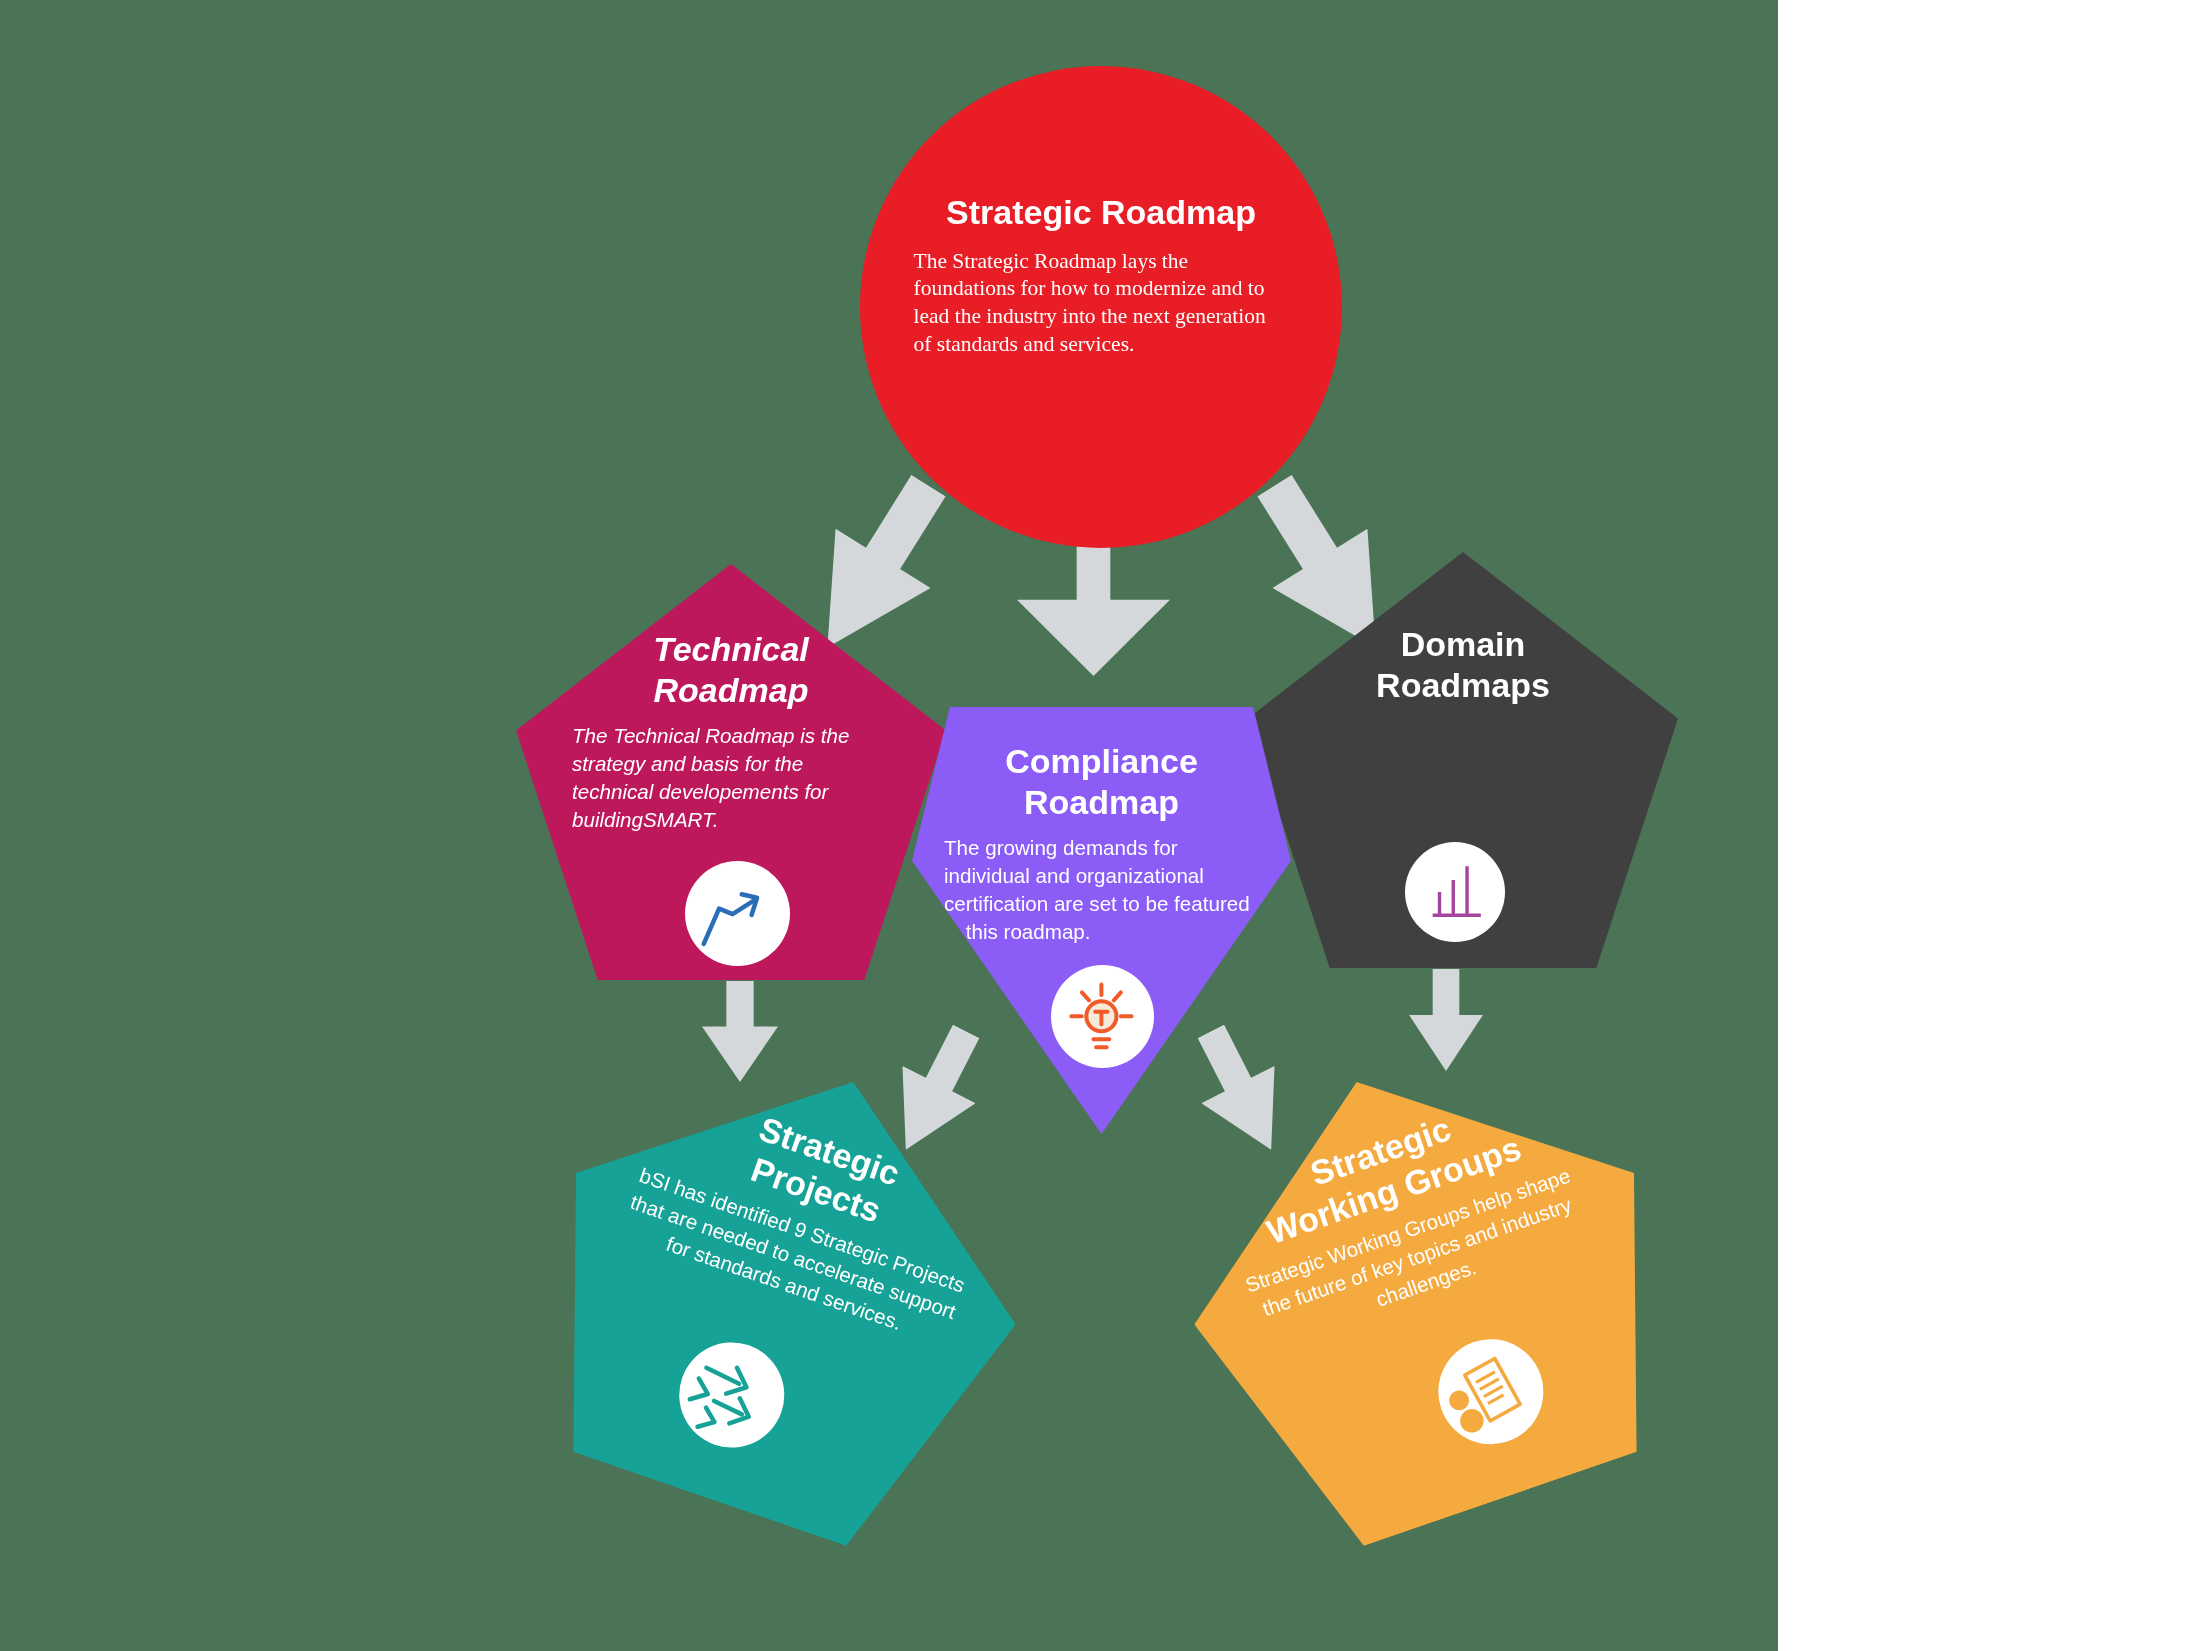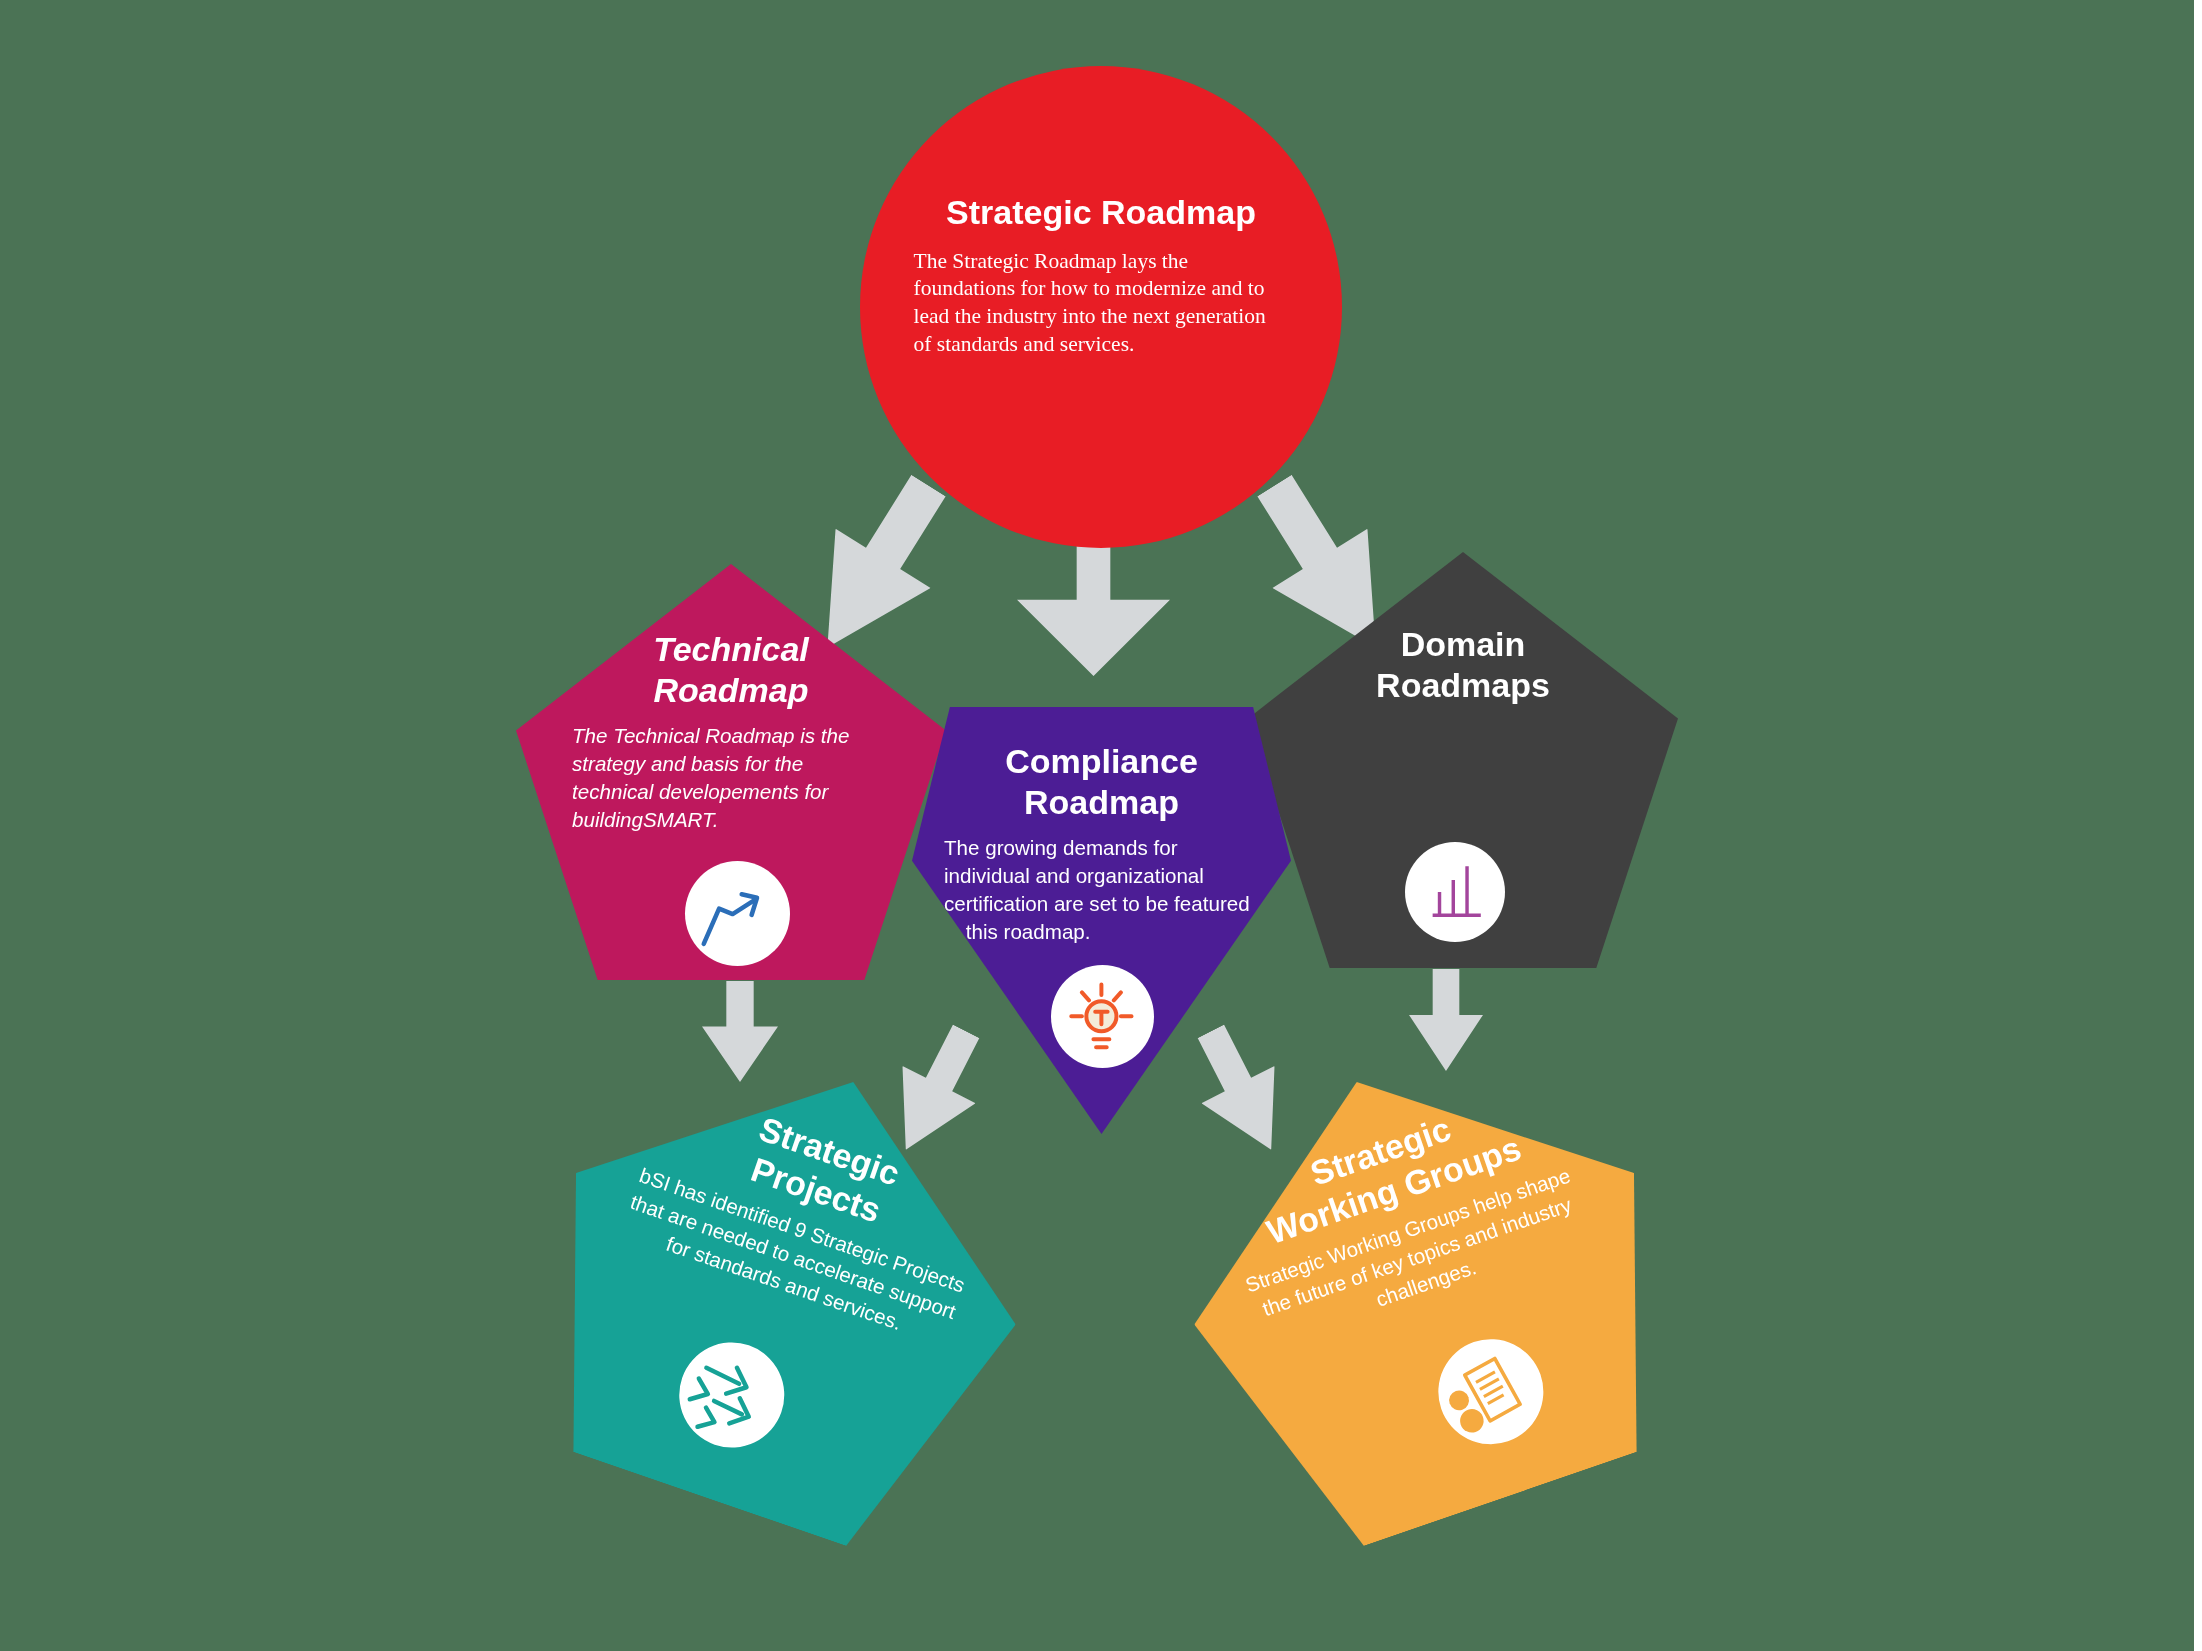--- a/index.html
+++ b/index.html
@@ -1,17 +1,17 @@
 <!DOCTYPE html>
 <html style="font-size:13.8px"><head>
 <meta charset="utf-8">
 <style>
   html,body{margin:0;padding:0;}
   body{width:2203px;height:1651px;overflow:hidden;font-family:"Liberation Sans","DejaVu Sans",sans-serif;}
-  .stage{position:absolute;left:0;top:0;width:2194px;height:1651px;background:#4B7355;overflow:hidden;}
+  .stage{position:absolute;left:0;top:0;width:1778px;height:1651px;background:#4B7355;overflow:hidden;}
 
   
   .garrow{position:absolute;z-index:1;background:#D5D8DA;
           clip-path:polygon(32% 0,68% 0,68% 45%,100% 45%,50% 100%,0 45%,32% 45%);}
   .a1{left:822px;top:471px;width:112px;height:191px;transform:rotate(32deg);}
   .a2{left:1017px;top:540px;width:153px;height:136px;
       clip-path:polygon(39% 0,61% 0,61% 44%,100% 44%,50% 100%,0 44%,39% 44%);}
   .a3{left:1269px;top:471px;width:112px;height:191px;transform:rotate(-32deg);}
   .a4{left:702px;top:981px;width:76px;height:101px;}
   .a5{left:895px;top:1024px;width:82px;height:133px;transform:rotate(27deg);}
@@ -77,21 +77,21 @@
       <span>Roadmap</span></h2>
     <p class="p-body">The Technical Roadmap is the strategy and basis for the technical developements for buildingSMART.</p>
     <div class="icon-circle">
       <svg viewBox="0 0 100 100" fill="none" stroke="#2B6EB8" stroke-width="5" stroke-linecap="round" stroke-linejoin="round">
         <path d="M13 84 L30 45 L45 51 L70 35"></path>
         <path d="M55 29 L72 33 L66 52"></path>
       </svg>
     </div>
   </div>
 
-  <div class="pent pent-orange" style="background: #4c1d95;">
+  <div class="pent pent-orange" style="background: #8b5cf6;">
     <h2 class="p-title"><span>Compliance</span><br>
       <span>Roadmap</span></h2>
     <p class="p-body">The growing demands for individual and organizational certification are set to be featured in this roadmap.</p>
     <div class="icon-circle">
       <svg viewBox="0 0 100 100" fill="none" stroke="#F15A29" stroke-width="4.5" stroke-linecap="round">
         <circle cx="49" cy="50" r="17" fill="#F4ECD9"></circle>
         <path d="M42 45 H56 M49 45 V59"></path>
         <path d="M49 26 V14 M35 32 L27 23 M63 32 L71 23 M27 50 H15 M71 50 H83"></path>
         <path d="M40 76 H58 M43 85 H55"></path>
       </svg>

